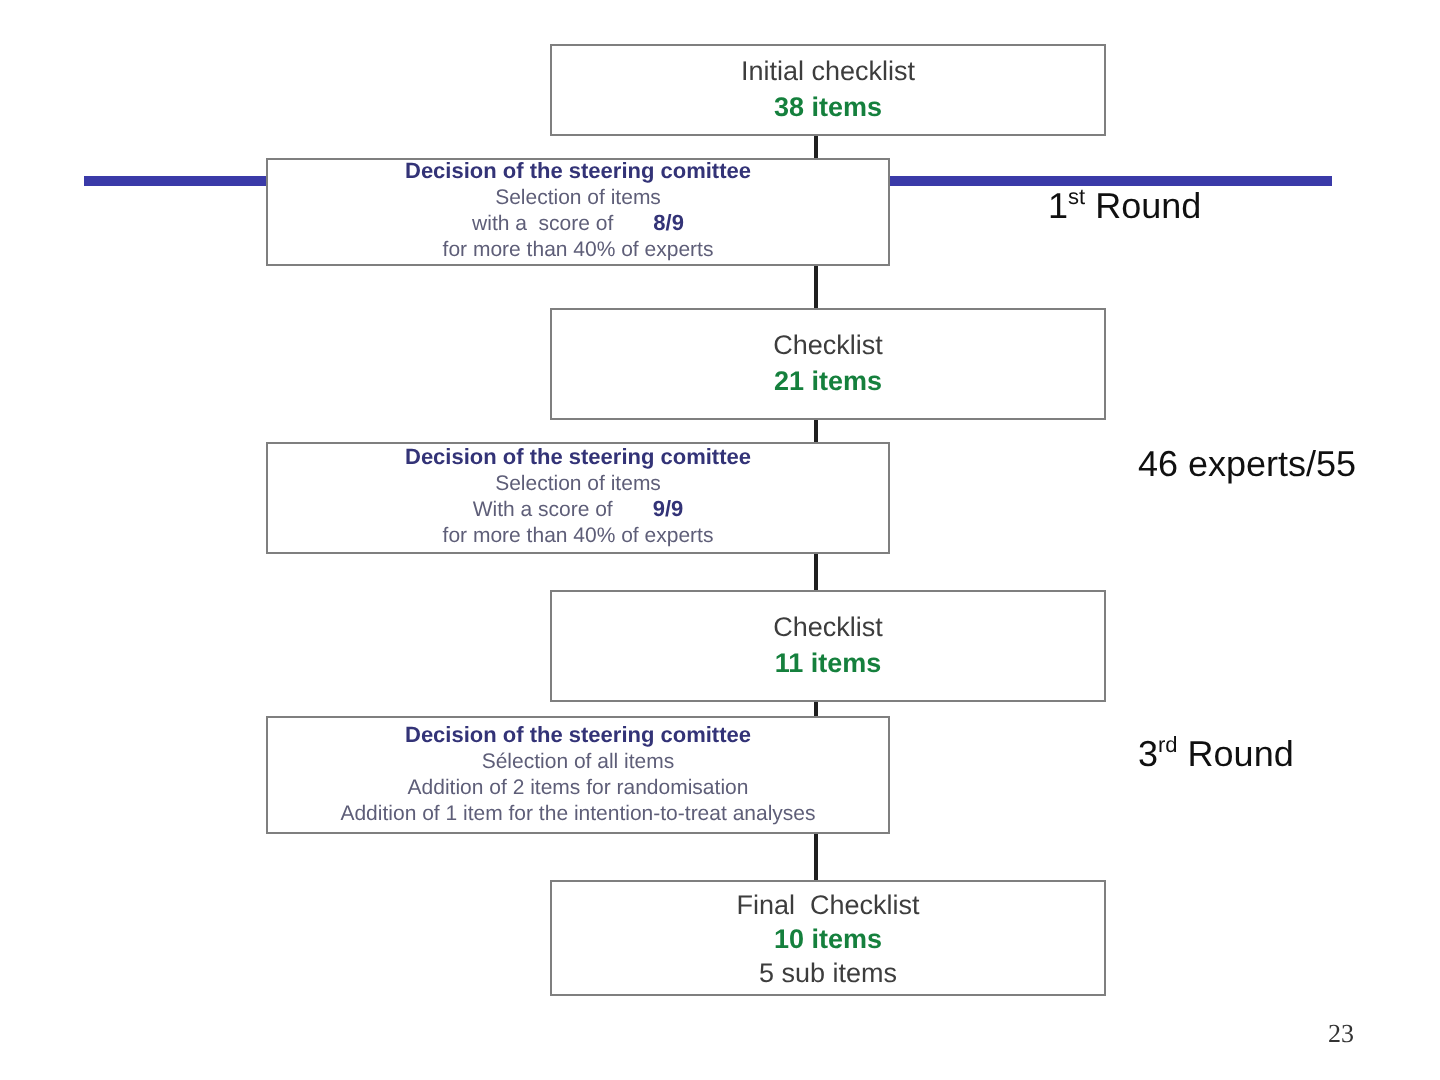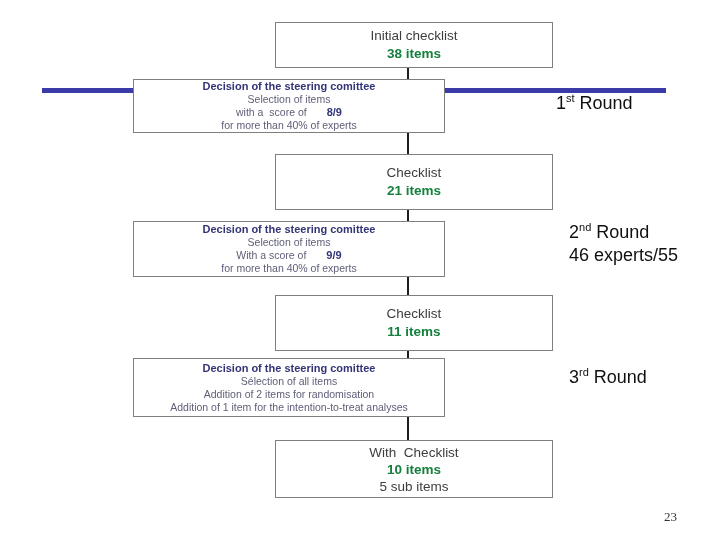--- a/index.html
+++ b/index.html
@@ -35,21 +35,21 @@
   .b-dec1{top:79px;height:54px;}
   .b-dec2{top:221px;height:56px;}
   .b-dec3{top:358px;height:59px;}
   .d-title{font-size:11px;line-height:13px;font-weight:bold;color:#333377;white-space:nowrap;}
   .d-line{font-size:10.5px;line-height:13px;color:#5e5e78;white-space:pre;}
   .d-bold{font-weight:bold;color:#333377;font-size:11px;}
   .d-bold:not(:empty){margin-left:20px;}
 
   
   .round{position:absolute;z-index:2;color:#101010;font-size:18px;line-height:23px;}
-  .round-1{left:556px;top:92px;}
+  .round-1{left:524px;top:92px;}
   .round-2{left:569px;top:221px;}
   .round-3{left:569px;top:366px;text-align:center;}
   .round sup{font-size:11px;line-height:0;}
   .rw{margin-left:5px;}
 
   .pagenum{
     position:absolute;left:664px;top:509px;z-index:2;
     font-family:"Liberation Serif","DejaVu Serif",serif;font-size:13px;color:#333333;
   }
 </style>
@@ -86,41 +86,40 @@
   </div>
 
   <div class="box dbox b-dec2">
     <div class="d-title">Decision of the steering comittee</div>
     <div class="d-line">Selection of items</div>
     <div class="d-line"><span>With a score of</span><span class="d-bold">9/9</span></div>
     <div class="d-line">for more than 40% of experts</div>
   </div>
 
   <div class="round round-2">
-    <div><span>2</span><sup>nd</sup><span class="rw">Round</span></div>
     <div>46 experts/55</div>
   </div>
 
   <div class="box cbox b-check2">
     <div class="c-title">Checklist</div>
     <div class="c-count">11 items</div>
   </div>
 
   <div class="box dbox b-dec3">
     <div class="d-title">Decision of the steering comittee</div>
     <div class="d-line">Sélection of all items</div>
     <div class="d-line"><span>Addition of 2 items for randomisation</span><span class="d-bold"></span></div>
     <div class="d-line">Addition of 1 item for the intention-to-treat analyses</div>
   </div>
 
   <div class="round round-3">
     <div><span>3</span><sup>rd</sup><span class="rw">Round</span></div>
   </div>
 
   <div class="box cbox b-final">
-    <div class="c-title">With  Checklist</div>
+    <div class="c-title">Final  Checklist</div>
     <div class="c-count">10 items</div>
     <div class="c-sub">5 sub items</div>
   </div>
 
   <div class="pagenum">23</div>
 
 </div>
 
 </body></html>

